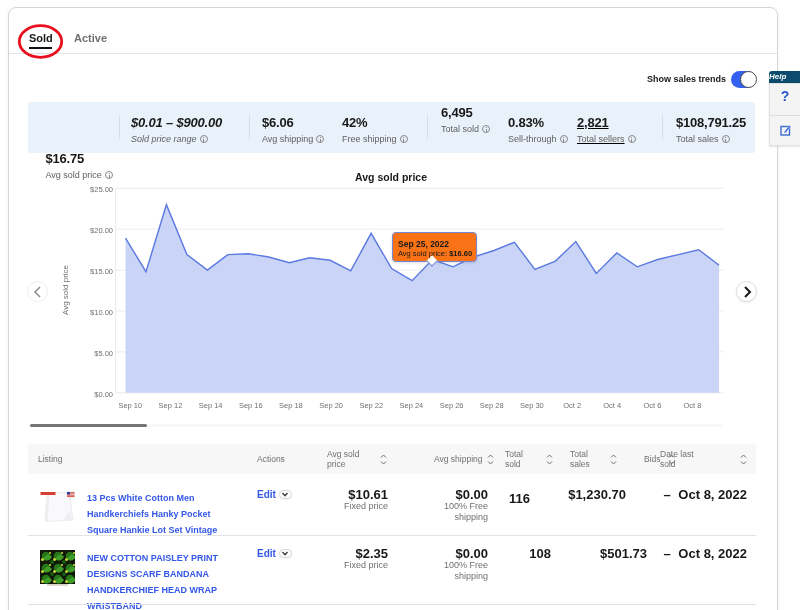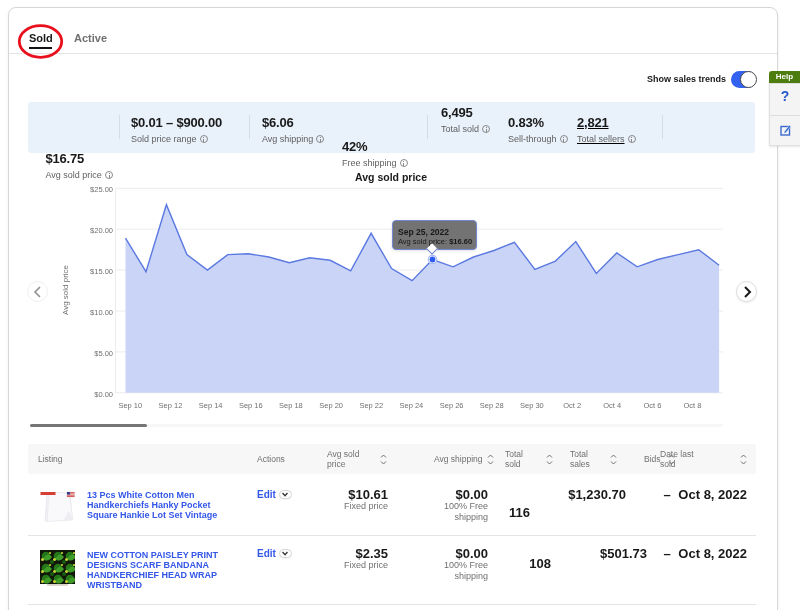--- a/index.html
+++ b/index.html
@@ -9,83 +9,87 @@
 .blue { color:#3357e8; }
 .info { display:inline-block; width:8px; height:8px; border:1px solid #8a8a8a; border-radius:50%; position:relative; vertical-align:-1px; margin-left:3px; }
 .info::before { content:""; position:absolute; left:2.7px; top:1.2px; width:1.1px; height:1.1px; background:#8a8a8a; }
 .info::after { content:""; position:absolute; left:2.7px; top:3px; width:1.1px; height:2.8px; background:#8a8a8a; }
 .statval { font-size:13px; font-weight:bold; color:#191919; letter-spacing:-0.2px; white-space:nowrap; }
 .statlab { font-size:9px; color:#5f5f5f; margin-top:4px; white-space:nowrap; }
 .vdiv { position:absolute; top:13px; bottom:14px; width:1px; background:#d2dde9; }
 .hcell { position:absolute; font-size:8.5px; color:#707070; line-height:9.5px; }
 .num { font-size:13px; font-weight:bold; color:#191919; white-space:nowrap; }
 .sub { font-size:9px; color:#707070; white-space:nowrap; line-height:11px; }
-.titlelink { font-size:9px; font-weight:bold; color:#3357e8; line-height:10px; }
+.titlelink { font-size:9px; font-weight:bold; color:#3357e8; line-height:16px; }
 </style>
 </head>
 <body>
 <div id="stage">
 
   <div class="abs" style="left:8px; top:7px; width:770px; height:620px; border:1px solid #d6d6d6; border-radius:8px; background:#fff; box-shadow:0 1px 4px rgba(0,0,0,0.06);"></div>
 
   <div class="abs" style="left:29px; top:31.5px; font-size:11px; font-weight:bold; color:#191919;">Sold</div>
   <div class="abs" style="left:28.5px; top:46.5px; width:23px; height:2px; background:#111;"></div>
   <div class="abs" style="left:74px; top:31.5px; font-size:11px; font-weight:bold; color:#707070;">Active</div>
   <div class="abs" style="left:9px; top:52.5px; width:768px; height:1px; background:#e4e4e4;"></div>
 
   <svg class="abs" style="left:14px; top:21px;" width="53" height="42" viewBox="0 0 53 42">
     <ellipse cx="26.5" cy="20.5" rx="21.2" ry="15.8" fill="none" stroke="#e9101d" stroke-width="2.8"></ellipse>
   </svg>
 
   <div class="abs" style="left:620px; top:74px; width:106px; text-align:right; font-size:9px; font-weight:bold; color:#191919; white-space:nowrap;">Show sales trends</div>
   <div class="abs" style="left:731px; top:71px; width:25px; height:17px; background:#3462f0; border-radius:8.5px;"></div>
   <div class="abs" style="left:739.5px; top:71px; width:17px; height:17px; background:#fff; border:1.2px solid #4a4a4a; border-radius:50%;"></div>
 
-  <div class="abs" style="left:769px; top:71px; width:31px; height:11.5px; background:#4d7c0f; border-radius:3px 0 0 0; color:#fff; font-size:8px; font-weight:bold; text-align:center; line-height:11.5px;">Help</div>
+  <div class="abs" style="left:769px; top:71px; width:31px; height:11.5px; background:#0c4a6e; border-radius:3px 0 0 0; color:#fff; font-size:8px; font-weight:bold; text-align:left; line-height:11.5px;font-style:italic;">Help</div>
   <div class="abs" style="left:769px; top:82.5px; width:31px; height:63px; background:#f4f4f4; border:1px solid #e0e0e0; border-right:none; box-shadow:0 1px 2px rgba(0,0,0,0.1);">
     <div style="position:absolute; left:0; right:0; top:31px; height:1px; background:#ddd;"></div>
     <div style="position:absolute; left:0; right:0; top:4px; text-align:center; font-size:14px; font-weight:bold; color:#2458c6;">?</div>
     <svg style="position:absolute; left:10px; top:40px;" width="12" height="12" viewBox="0 0 12 12">
       <rect x="1" y="2.5" width="8.5" height="8.5" fill="none" stroke="#3a6bd0" stroke-width="1.4"></rect>
       <path d="M4.2 7.8 L9.3 1.2 L10.9 2.5 L5.9 8.7 L3.8 9.2 Z" fill="#3a6bd0" stroke="#fff" stroke-width="0.5"></path>
     </svg>
   </div>
 
   <div class="abs" style="left:28px; top:102px; width:727px; height:51px; background:#e9f1fb; border-radius:3px;">
     <div class="vdiv" style="left:91px;"></div>
     <div class="vdiv" style="left:221px;"></div>
     <div class="vdiv" style="left:399px;"></div>
     <div class="vdiv" style="left:634px;"></div>
     <div class="abs" style="left:17.5px; top:13px;margin-top:36px;">
         <div class="statval">$16.75</div>
         <div class="statlab">Avg sold price<span class="info"></span></div>
       </div>
-    <div class="abs" style="left:103px; top:13px;">
+    <div class="abs" style="left:103px; top:13px;font-style:italic;">
         <div class="statval">$0.01 – $900.00</div>
         <div class="statlab">Sold price range<span class="info"></span></div>
       </div>
     <div class="abs" style="left:234px; top:13px;">
         <div class="statval">$6.06</div>
         <div class="statlab">Avg shipping<span class="info"></span></div>
       </div>
-    <div class="abs" style="left:314px; top:13px;margin-top:24px;">
+    <div class="abs" style="left:314px; top:13px;">
         <div class="statval">42%</div>
         <div class="statlab">Free shipping<span class="info"></span></div>
       </div>
     <div class="abs" style="left:413px; top:3px;">
         <div class="statval">6,495</div>
         <div class="statlab">Total sold<span class="info"></span></div>
       </div>
     <div class="abs" style="left:480px; top:13px;">
         <div class="statval">0.83%</div>
         <div class="statlab">Sell-through<span class="info"></span></div>
       </div>
     <div class="abs" style="left:549px; top:13px;text-decoration:underline;">
         <div class="statval">2,821</div>
         <div class="statlab">Total sellers<span class="info"></span></div>
+      </div>
+    <div class="abs" style="left:648px; top:13px;">
+        <div class="statval">$108,791.25</div>
+        <div class="statlab">Total sales<span class="info"></span></div>
       </div>
   </div>
 
   <div class="abs" style="left:0px; top:171px; width:782px; text-align:center; font-size:10.5px; font-weight:bold; color:#191919;">Avg sold price</div>
 
   <svg class="abs" style="left:20px; top:165px;" width="745" height="250" viewBox="0 0 745 250">
 
     <g stroke="#ececec" stroke-width="1">
       <line x1="95.5" y1="23.3" x2="703" y2="23.3"></line>
       <line x1="95.5" y1="64.2" x2="703" y2="64.2"></line>
@@ -126,21 +130,21 @@
       <text x="511.9" y="242.5">Sep 30</text>
       <text x="552.1" y="242.5">Oct 2</text>
       <text x="592.2" y="242.5">Oct 4</text>
       <text x="632.4" y="242.5">Oct 6</text>
       <text x="672.5" y="242.5">Oct 8</text>
     </g>
 
     <text x="48" y="125" font-size="8" fill="#707070" text-anchor="middle" transform="rotate(-90 48 125)">Avg sold price</text>
   </svg>
 
-  <div class="abs" style="left:392px; top:220px; width:85px; height:29.5px; background:#737373; border:1px solid #7388d4; border-radius:4px; box-shadow:0 1px 3px rgba(0,0,0,0.12);">
+  <div class="abs" style="left:392px; top:232px; width:85px; height:29.5px; background:#f97316; border:1px solid #7388d4; border-radius:4px; box-shadow:0 1px 3px rgba(0,0,0,0.12);">
     <div style="position:absolute; left:35px; bottom:-4.5px; width:8px; height:8px; background:#fff; border-right:1px solid #7388d4; border-bottom:1px solid #7388d4; transform:rotate(45deg);"></div>
     <div style="position:absolute; left:5px; top:5.5px; font-size:8.5px; font-weight:bold; color:#191919; white-space:nowrap;">Sep 25, 2022</div>
     <div style="position:absolute; left:5px; top:16px; font-size:7.5px; color:#191919; white-space:nowrap;">Avg sold price: <b>$16.60</b></div>
   </div>
 
   <div class="abs" style="left:27px; top:281px; width:21px; height:21px; border:1px solid #f0f0f0; border-radius:50%; background:#fff;"></div>
   <svg class="abs" style="left:33px; top:286px;" width="9" height="12" viewBox="0 0 9 12">
       <path d="M7 1 L2 6 L7 11" fill="none" stroke="#8f8f8f" stroke-width="1.6"></path>
     </svg>
   <div class="abs" style="left:736px; top:281px; width:21px; height:21px; border:1px solid #dedede; border-radius:50%; background:#fff; box-shadow:0 1px 2px rgba(0,0,0,0.08);"></div>
@@ -193,21 +197,21 @@
   <div class="titlelink abs" style="left:87px; top:490px;">13 Pcs White Cotton Men<br>Handkerchiefs Hanky Pocket<br>Square Hankie Lot Set Vintage</div>
   <div class="abs blue" style="left:257px; top:488.5px; font-size:10px; font-weight:bold;">Edit</div>
   <div class="abs" style="left:278.5px; top:490px; width:13px; height:9px; border:1px solid #d6d6d6; border-radius:4.5px; box-shadow:0 0.5px 1px rgba(0,0,0,0.08);"></div>
   <svg class="abs" style="left:282px; top:492px;" width="6" height="5" viewBox="0 0 6 5">
       <path d="M0.5 1 L3 3.8 L5.5 1" fill="none" stroke="#3a3a3a" stroke-width="1.4"></path>
     </svg>
   <div class="num abs" style="left:300px; top:486.5px; width:88px; text-align:right;">$10.61</div>
   <div class="sub abs" style="left:300px; top:500.5px; width:88px; text-align:right;">Fixed price</div>
   <div class="num abs" style="left:400px; top:486.5px; width:88px; text-align:right;">$0.00</div>
   <div class="sub abs" style="left:400px; top:500.5px; width:88px; text-align:right;">100% Free<br>shipping</div>
-  <div class="num abs" style="left:480px; top:505px; width:50px; text-align:right;">116</div>
+  <div class="num abs" style="left:480px; top:491px; width:50px; text-align:right;">116</div>
   <div class="num abs" style="left:540px; top:486.5px; width:86px; text-align:right;">$1,230.70</div>
   <div class="num abs" style="left:652px; top:486.5px; width:30px; text-align:center;">–</div>
   <div class="num abs" style="left:660px; top:486.5px; width:87px; text-align:right;">Oct 8, 2022</div>
   <div class="abs" style="left:28px; top:534.5px; width:728px; height:1px; background:#e4e4e4;"></div>
 
   <div class="abs" style="left:39px; top:549px; width:37px; height:37px; background:#fff;">
     <svg width="37" height="37" viewBox="0 0 37 37">
       <defs>
           <clipPath id="thclip">
             <rect x="1" y="1" width="35" height="34"></rect>
@@ -267,19 +271,19 @@
   <div class="titlelink abs" style="left:87px; top:549.5px;">NEW COTTON PAISLEY PRINT<br>DESIGNS SCARF BANDANA<br>HANDKERCHIEF HEAD WRAP<br>WRISTBAND</div>
   <div class="abs blue" style="left:257px; top:547.5px; font-size:10px; font-weight:bold;">Edit</div>
   <div class="abs" style="left:278.5px; top:548.5px; width:13px; height:9px; border:1px solid #d6d6d6; border-radius:4.5px; box-shadow:0 0.5px 1px rgba(0,0,0,0.08);"></div>
   <svg class="abs" style="left:282px; top:550.5px;" width="6" height="5" viewBox="0 0 6 5">
       <path d="M0.5 1 L3 3.8 L5.5 1" fill="none" stroke="#3a3a3a" stroke-width="1.4"></path>
     </svg>
   <div class="num abs" style="left:300px; top:546px; width:88px; text-align:right;">$2.35</div>
   <div class="sub abs" style="left:300px; top:560px; width:88px; text-align:right;">Fixed price</div>
   <div class="num abs" style="left:400px; top:546px; width:88px; text-align:right;">$0.00</div>
   <div class="sub abs" style="left:400px; top:560px; width:88px; text-align:right;">100% Free<br>shipping</div>
-  <div class="num abs" style="left:480px; top:546px; width:71px; text-align:right;margin-top:10px;">108</div>
+  <div class="num abs" style="left:480px; top:546px; width:71px; text-align:right;">108</div>
   <div class="num abs" style="left:540px; top:546px; width:107px; text-align:right;">$501.73</div>
   <div class="num abs" style="left:652px; top:546px; width:30px; text-align:center;">–</div>
   <div class="num abs" style="left:660px; top:546px; width:87px; text-align:right;">Oct 8, 2022</div>
   <div class="abs" style="left:28px; top:603.5px; width:728px; height:1px; background:#e4e4e4;"></div>
 
 </div>
 
 </body></html>

